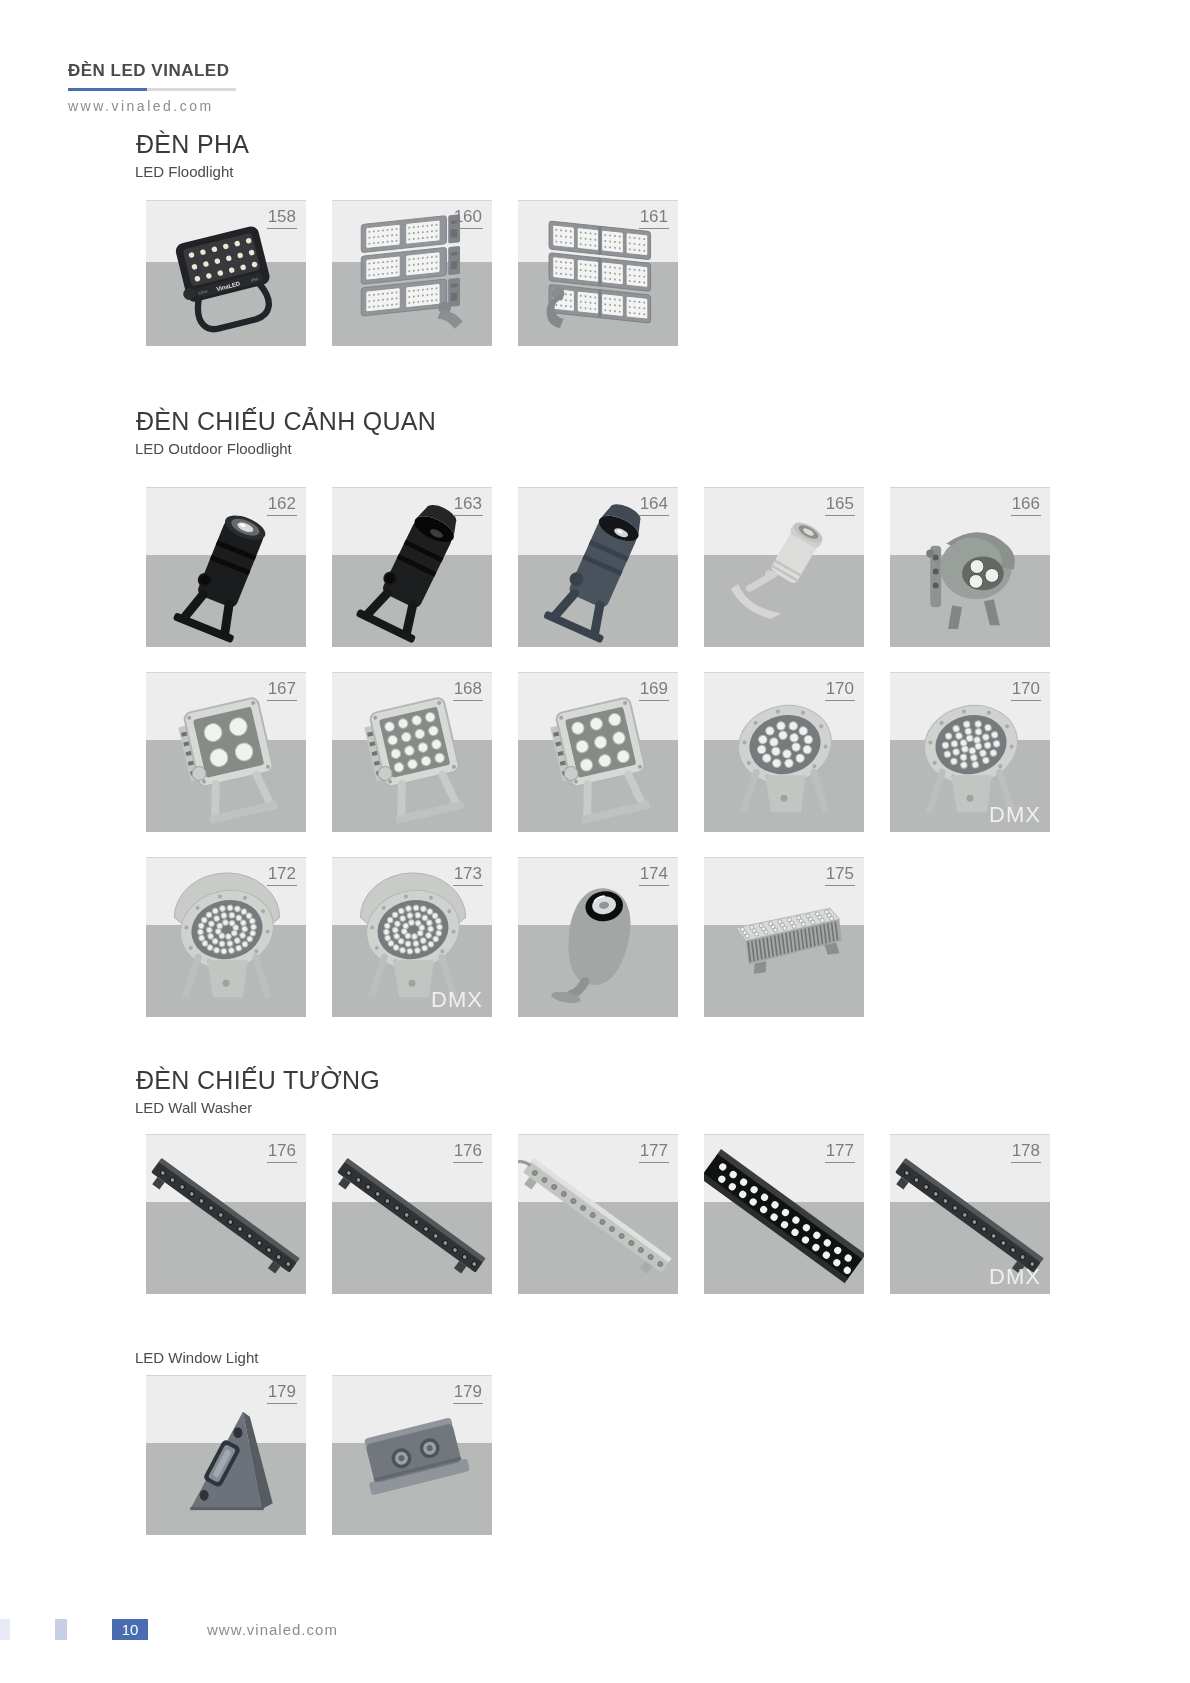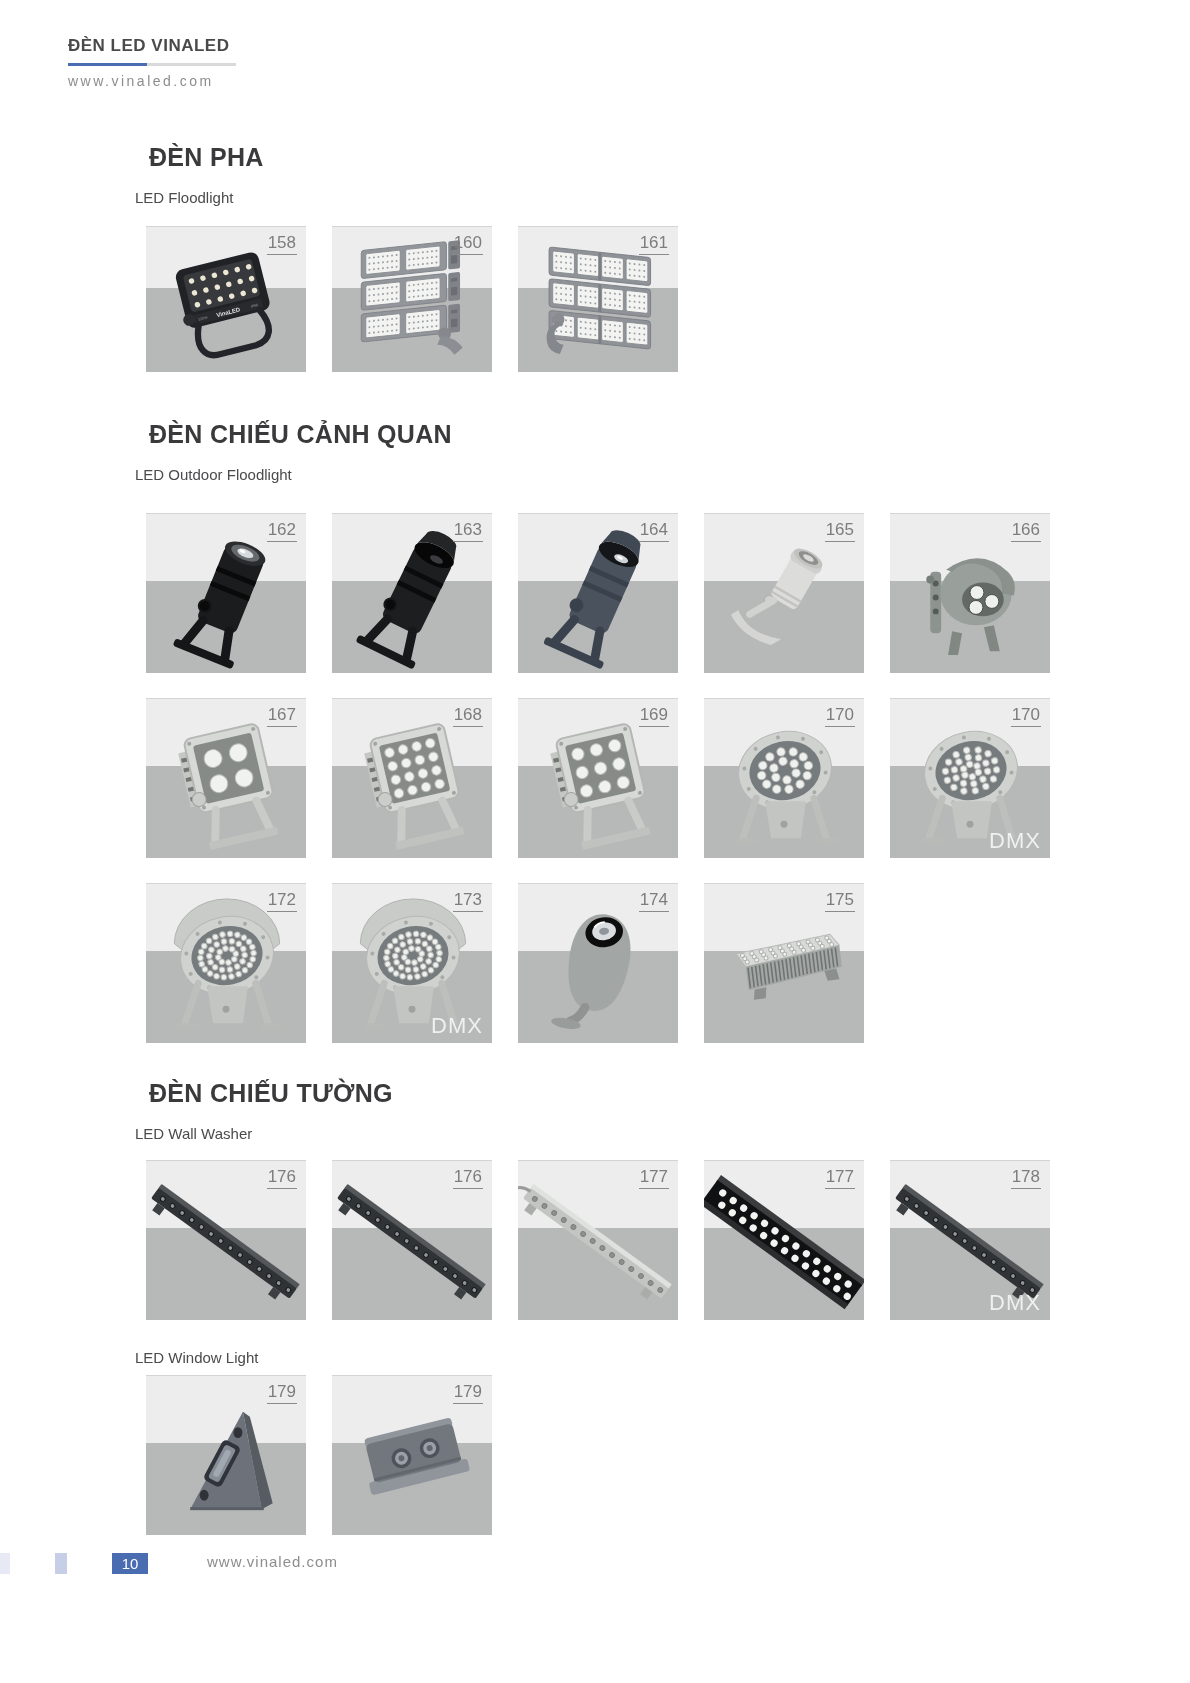--- a/index.html
+++ b/index.html
@@ -1,42 +1,42 @@
 <!DOCTYPE html>
 <html><head>
 <meta charset="utf-8">
 <style>
   html,body{margin:0;padding:0;background:#fff;}
   .page{position:relative;width:1190px;height:1683px;margin:0 auto;background:#ffffff;
         font-family:"Liberation Sans",sans-serif;overflow:hidden;}
   
   header{position:absolute;left:68px;top:36px;}
-  .h-title{font-size:17px;font-weight:bold;color:#4a4a4a;letter-spacing:.5px;}
+  .h-title{font-size:17px;font-weight:bold;color:#4a4a4a;letter-spacing:.5px;margin-top:25px;}
   .h-rule{margin-top:7px;width:168px;height:3px;
           background:linear-gradient(to right,#4a6cb0 0 47%,#d9d9d9 47%);}
   .h-url{margin-top:7px;font-size:14px;color:#8d8d8d;letter-spacing:2.5px;}
   
   section{position:absolute;left:133px;}
   .s1{top:126px}.s2{top:403px}.s3{top:1062px}.s4{top:1345px}
-  h2{margin:16px;font-size:25px;line-height:30px;font-weight:bold;color:#3a3a3c;letter-spacing:.3px;}
+  h2{margin:3px;font-size:25px;line-height:30px;font-weight:normal;color:#3a3a3c;letter-spacing:.3px;}
   .sub{margin:3px 0 0 2px;font-size:15px;line-height:19px;color:#4b4b4d;}
   .s1 .rows{margin-top:19px}.s2 .rows{margin-top:29px}.s3 .rows{margin-top:17px}.s4 .rows{margin-top:8px}
   .row{display:flex;gap:26px;margin:0 0 25px 13px;}
   .card{position:relative;width:160px;height:160px;box-sizing:border-box;
         background:linear-gradient(to bottom,#ededed 0 42%,#b7b9b8 42%);
         border-top:1px solid #d4d4d4;}
   .s1 .card{height:146px;}
   .art{position:absolute;inset:0;}
   .art svg{width:100%;height:100%;display:block;}
   .num{position:absolute;top:6px;right:9px;font-size:17px;color:#7d7d7d;
        border-bottom:1px solid #8a8a8a;line-height:1.15;padding:0 1px 1px;}
   .dmx{position:absolute;right:9px;bottom:4px;font-size:22px;font-weight:normal;
        color:rgba(255,255,255,.78);letter-spacing:1px;}
   
-  footer{position:absolute;left:0;top:1553px;height:21px;display:flex;gap:45px;}
+  footer{position:absolute;left:0;top:1619px;height:21px;display:flex;align-items:center;gap:45px;}
   .st1{width:10px;height:21px;background:#e7eaf4;}
   .st2{width:12px;height:21px;background:#c7cfe6;}
   .pagenum{width:36px;height:21px;background:#4a6cb0;color:#ffffff;font-size:15px;
            display:flex;align-items:center;justify-content:center;}
   .f-url{margin-left:14px;font-size:15px;color:#8d8d8d;letter-spacing:1px;}
 </style>
 </head>
 <body>
 
 <div class="page">

